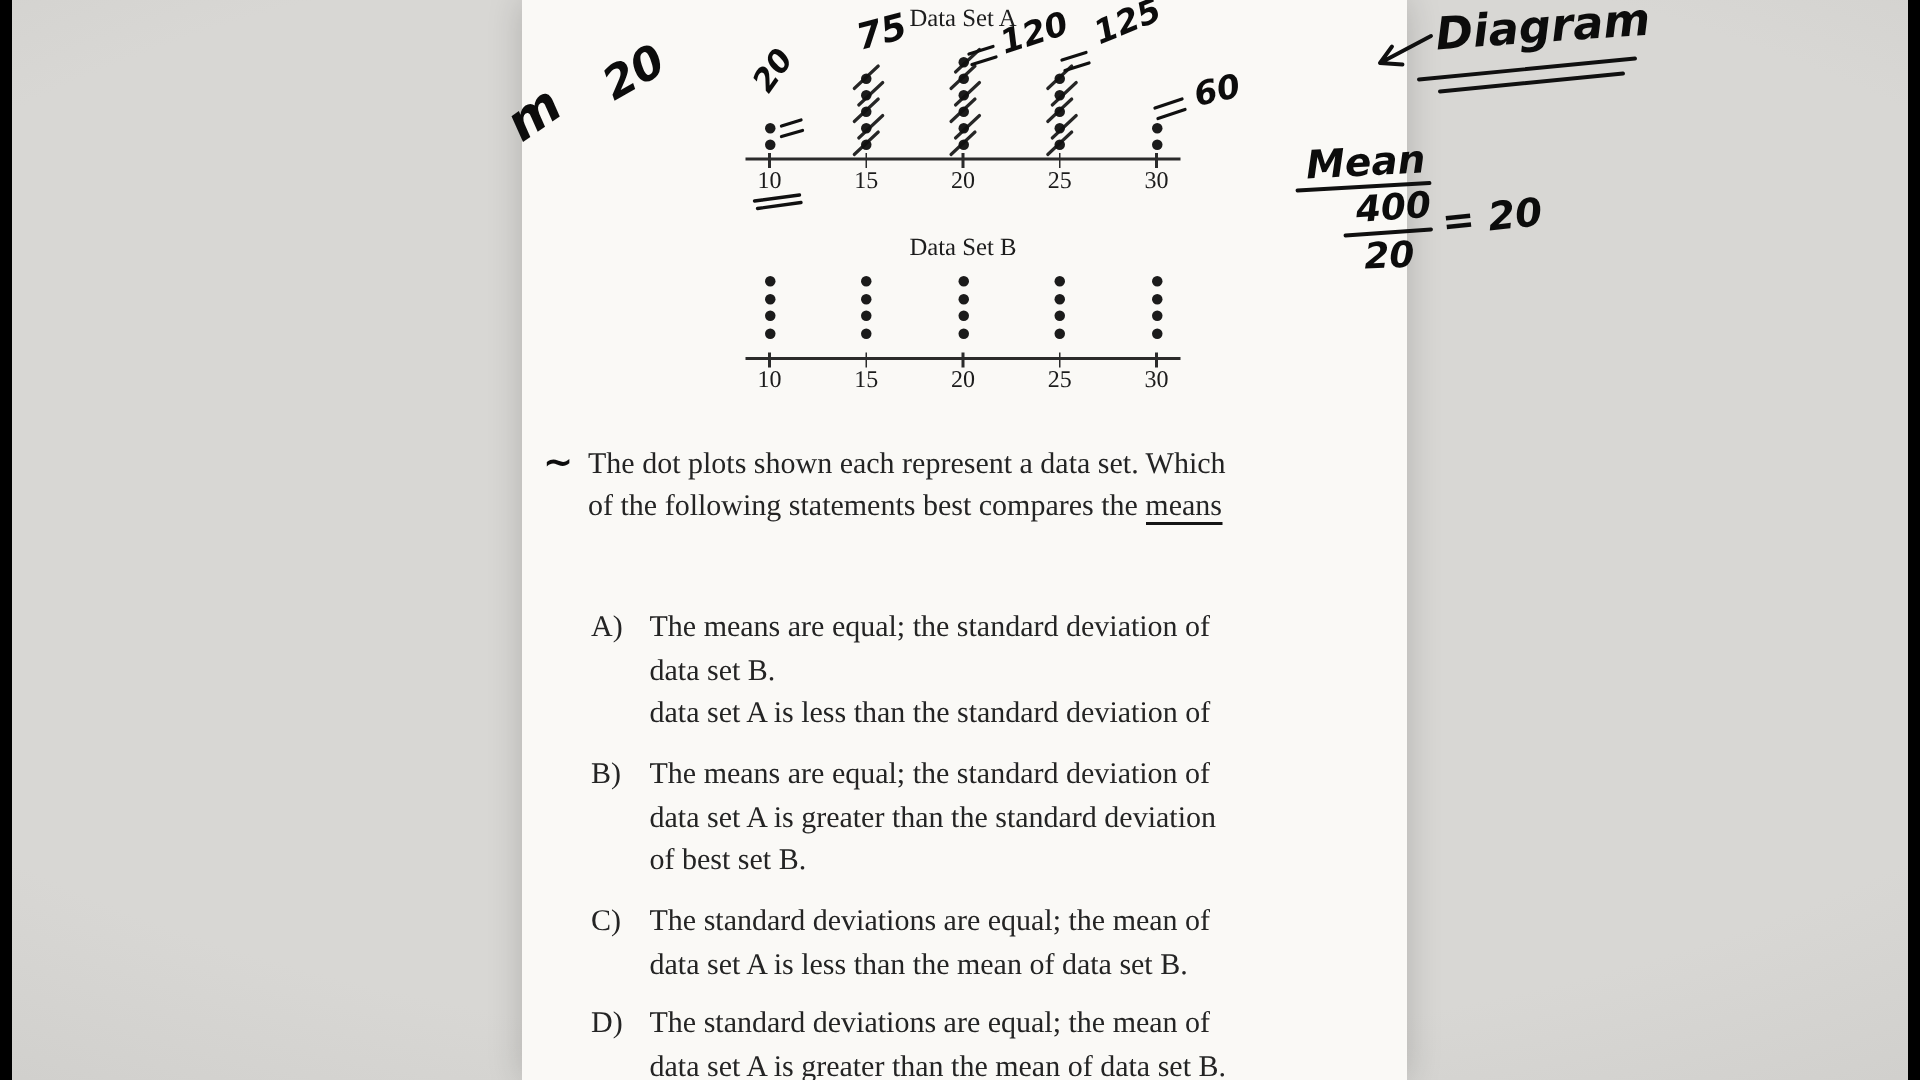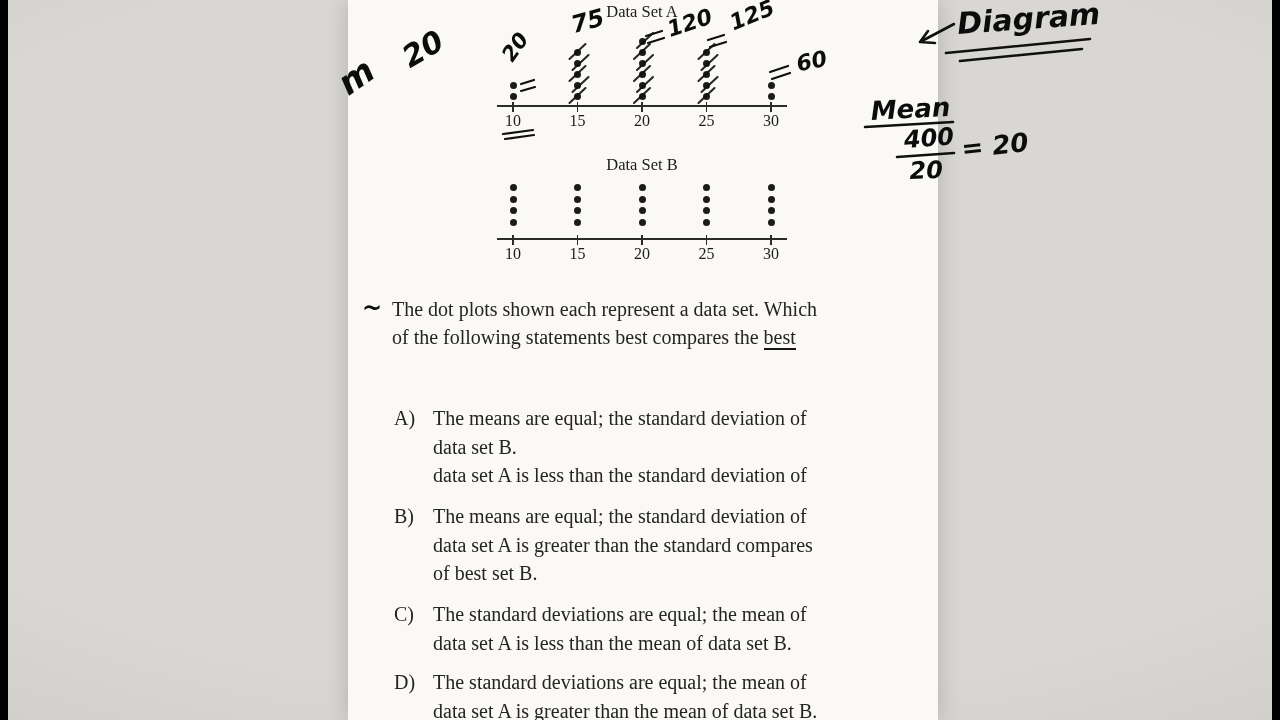--- a/index.html
+++ b/index.html
@@ -102,36 +102,36 @@
       <div class="tick" style="left: 278.2px; top: 87px;"></div>
       <div class="tick-label" style="left: 264px; top: 97px;">30</div>
       <div class="dot" style="left: 275.5px; top: 70.5px;"></div>
       <div class="dot" style="left: 275.5px; top: 59px;"></div>
       <div class="dot" style="left: 275.5px; top: 47.5px;"></div>
       <div class="dot" style="left: 275.5px; top: 36px;"></div>
     </div>
 
   <div class="question">
     <div class="qline">The dot plots shown each represent a data set. Which</div>
-    <div class="qline"><span>of the following statements best compares the </span><span class="hand-underline">best</span></div>
+    <div class="qline"><span>of the following statements best compares the </span><span class="hand-underline">means</span></div>
   </div>
 
   <div class="choice" style="top:404px">
     <div class="choice-letter">A)</div>
     <div class="choice-text">
       <div>The means are equal; the standard deviation of</div>
       <div>data set B.</div>
       <div>data set A is less than the standard deviation of</div>
     </div>
   </div>
   <div class="choice" style="top:502px">
     <div class="choice-letter">B)</div>
     <div class="choice-text">
       <div>The means are equal; the standard deviation of</div>
-      <div>data set A is greater than the standard compares</div>
+      <div>data set A is greater than the standard deviation</div>
       <div>of best set B.</div>
     </div>
   </div>
   <div class="choice" style="top:600px">
     <div class="choice-letter">C)</div>
     <div class="choice-text">
       <div>The standard deviations are equal; the mean of</div>
       <div>data set A is less than the mean of data set B.</div>
     </div>
   </div>

